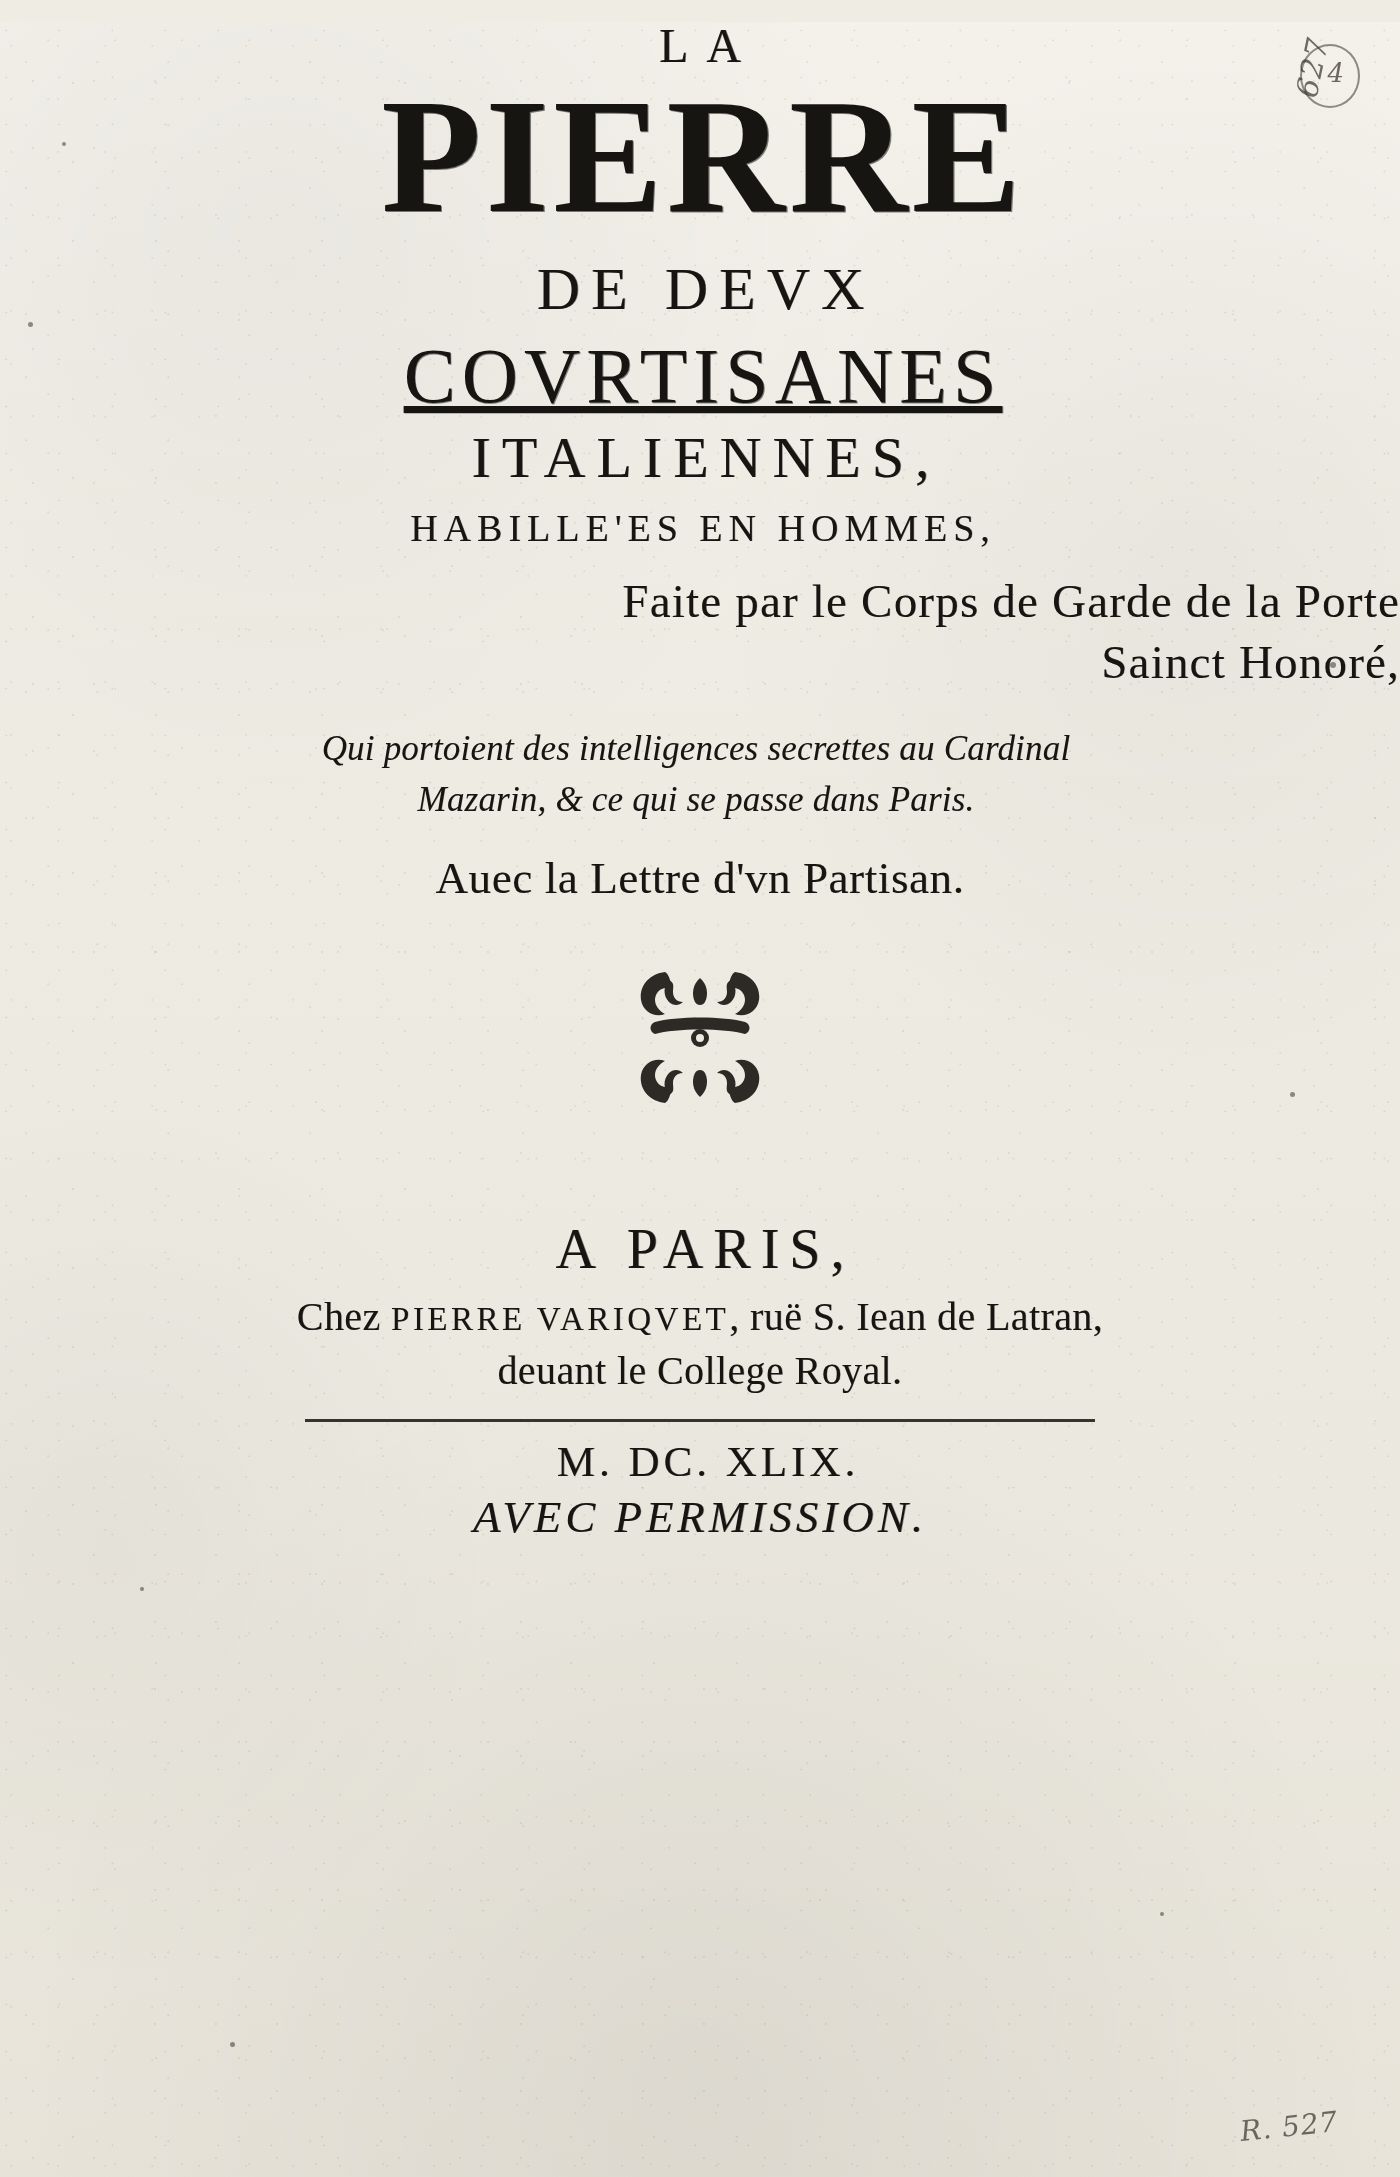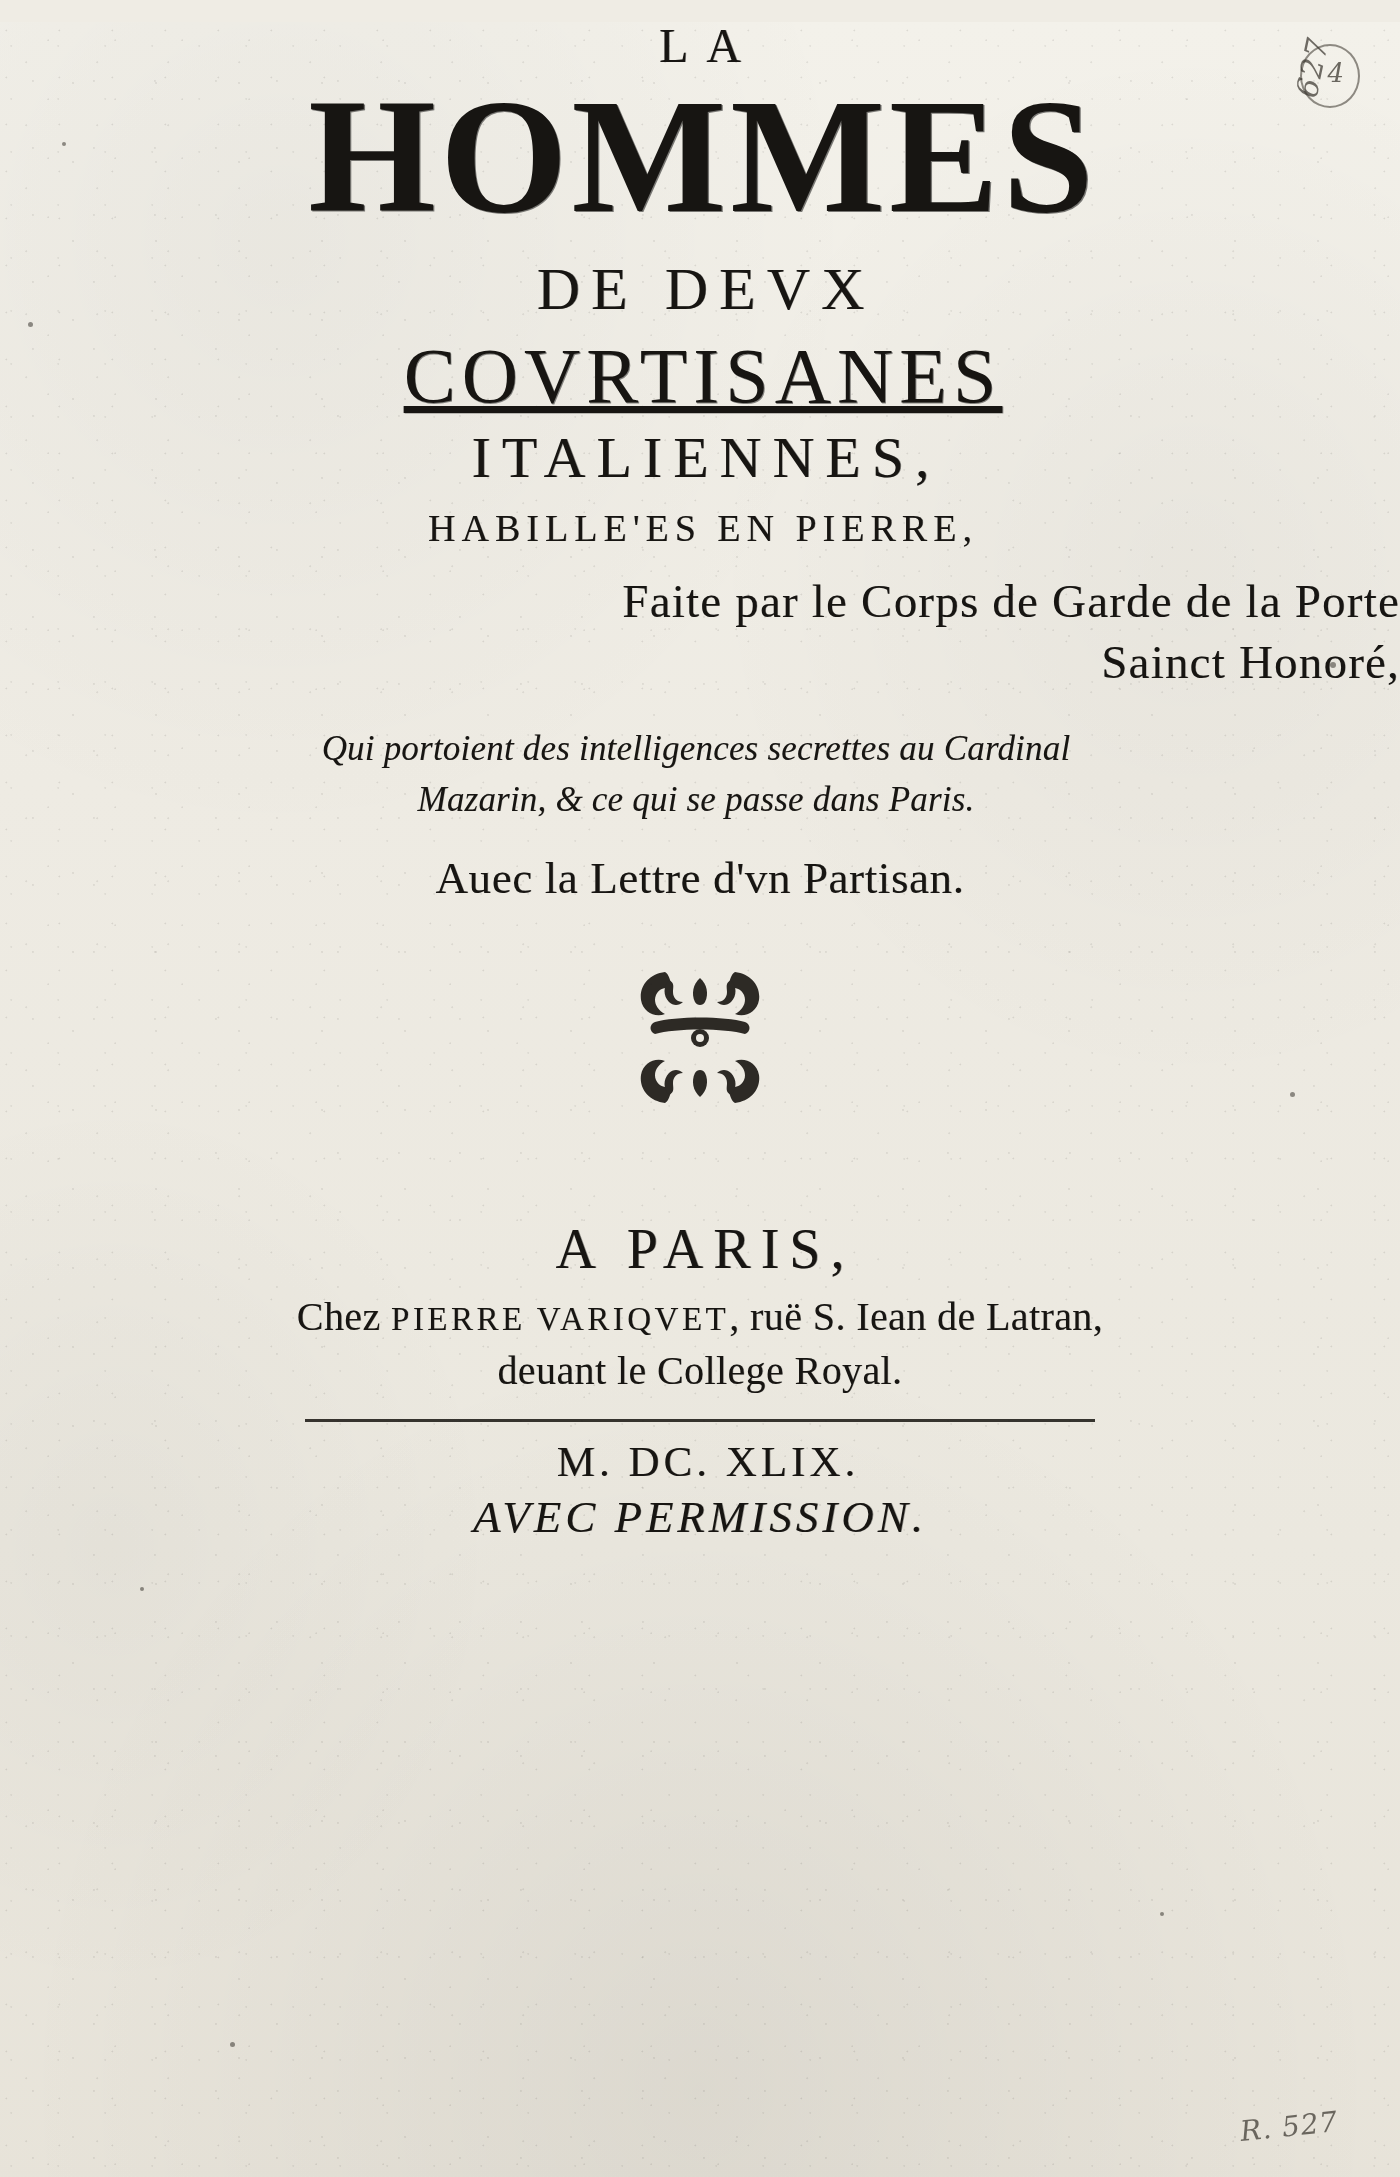--- a/index.html
+++ b/index.html
@@ -265,25 +265,25 @@
   <div class="speck" style="top:2020px;left:230px;width:5px;height:5px;"></div>
 
   <div id="ms-circle"></div>
   <div id="ms-circle-label">4</div>
   <div class="ms-note" id="ms-top-right">627</div>
   <div class="ms-note" id="ms-bottom-right">R. 527</div>
 
   <div class="content">
 
     <div class="line-la">LA</div>
-    <div class="line-capture">HOMMES</div>
+    <div class="line-capture">PIERRE</div>
     <div class="line-dedeux">DE DEVX</div>
     <div class="line-courtisanes">COVRTISANES</div>
     <div class="line-italiennes">ITALIENNES,</div>
-    <div class="line-habillees">HABILLE'ES EN PIERRE,</div>
+    <div class="line-habillees">HABILLE'ES EN HOMMES,</div>
 
     <div class="line-faite">
       <span>Faite par le Corps de Garde de la Porte</span>
       <span class="l2">Sainct Honoré,</span>
     </div>
 
     <div class="italic-block">
       <span>Qui portoient des intelligences secrettes au Cardinal</span>
       <span class="l2">Mazarin, &amp; ce qui se passe dans Paris.</span>
     </div>

